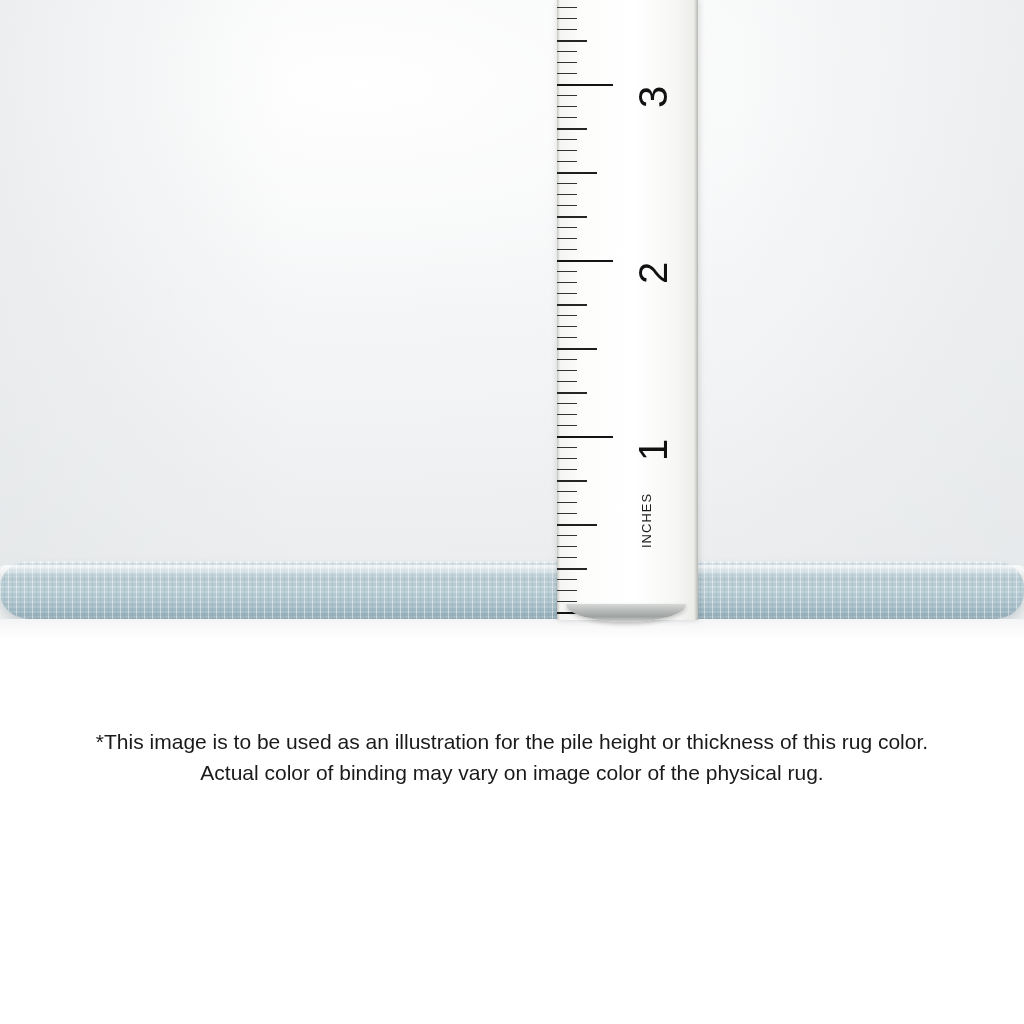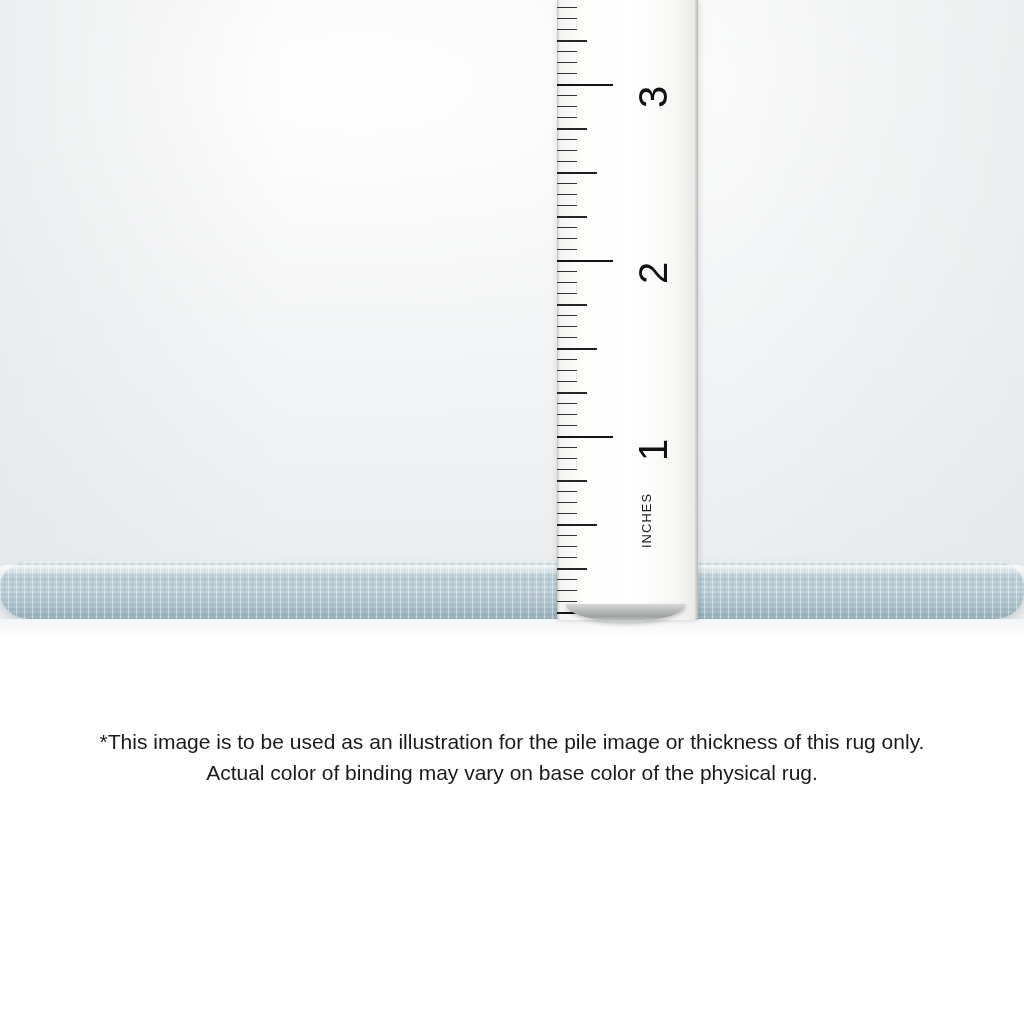--- a/index.html
+++ b/index.html
@@ -273,17 +273,17 @@
           <div class="num" style="top: 461px;">1</div>
           <div class="num" style="top: 284px;">2</div>
           <div class="num" style="top: 108px;">3</div>
         </div>
       <div class="inches-label">INCHES</div>
     </div>
     <div class="tape-tip"></div>
   </div>
 
   <div class="caption">
-    <span class="line">*This image is to be used as an illustration for the pile image or thickness of this rug only.</span>
-    <span class="line">Actual color of binding may vary on base color of the physical rug.</span>
+    <span class="line">*This image is to be used as an illustration for the pile height or thickness of this rug color.</span>
+    <span class="line">Actual color of binding may vary on image color of the physical rug.</span>
   </div>
 
 </div>
 
 </body></html>

